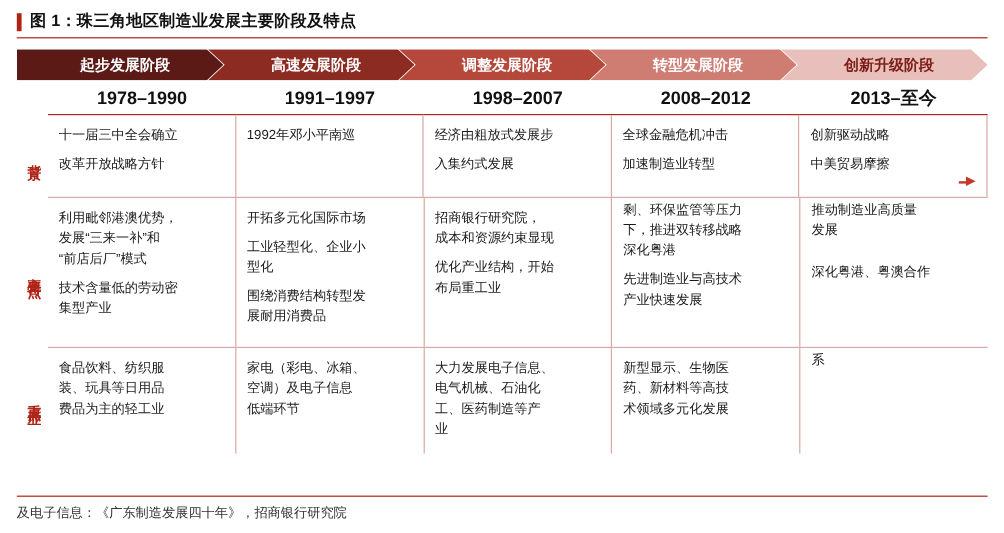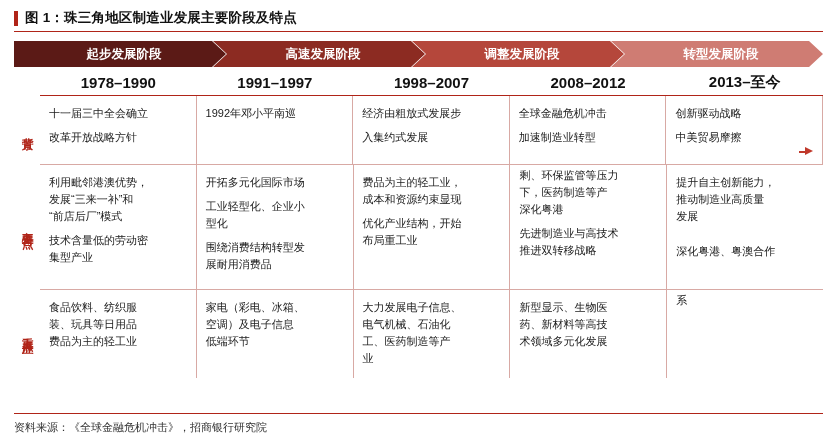--- a/index.html
+++ b/index.html
@@ -166,20 +166,24 @@
       <span class="lbl">高速发展阶段</span>
     </div>
     <div class="arrow">
       <div class="shape" style="background:#b5473b"></div>
       <span class="lbl">调整发展阶段</span>
     </div>
     <div class="arrow">
       <div class="shape" style="background:#cf7c73"></div>
       <span class="lbl">转型发展阶段</span>
     </div>
+    <div class="arrow">
+      <div class="shape" style="background:#e8bfba"></div>
+      <span class="lbl" style="color:#7c1d17">创新升级阶段</span>
+    </div>
   </div>
 
   <div style="display:flex">
     <div style="width:26px;flex:0 0 26px"></div>
     <div class="years" style="flex:1 1 auto">
       <div class="cell">1978–1990</div>
       <div class="cell">1991–1997</div>
       <div class="cell">1998–2007</div>
       <div class="cell">2008–2012</div>
       <div class="cell">2013–至今</div>
@@ -227,34 +231,33 @@
           <p style="margin-top:-7px">集型产业</p>
         </div>
         <div class="gcell">
           <p>开拓多元化国际市场</p>
           <p>工业轻型化、企业小</p>
           <p style="margin-top:-7px">型化</p>
           <p>围绕消费结构转型发</p>
           <p style="margin-top:-7px">展耐用消费品</p>
         </div>
         <div class="gcell">
-          <p>费品为主的轻工业，</p>
+          <p>招商银行研究院，</p>
           <p style="margin-top:-7px">成本和资源约束显现</p>
           <p>优化产业结构，开始</p>
           <p style="margin-top:-7px">布局重工业</p>
         </div>
         <div class="gcell">
           <p style="margin-top:-7px">剩、环保监管等压力</p>
-          <p style="margin-top:-7px">下，医药制造等产</p>
+          <p style="margin-top:-7px">下，推进双转移战略</p>
           <p style="margin-top:-7px">深化粤港</p>
           <p>先进制造业与高技术</p>
-          <p style="margin-top:-7px">推进双转移战略</p>
-        </div>
-        <div class="gcell">
-          <p>提升自主创新能力，</p>
+          <p style="margin-top:-7px">产业快速发展</p>
+        </div>
+        <div class="gcell">
           <p style="margin-top:-7px">推动制造业高质量</p>
           <p style="margin-top:-7px">发展</p>
           <p style="margin-top:18px">深化粤港、粤澳合作</p>
         </div>
       </div>
 
       <div class="grow r3">
         <div class="gcell">
           <p>食品饮料、纺织服</p>
           <p style="margin-top:-7px">装、玩具等日用品</p>
@@ -278,15 +281,15 @@
         </div>
         <div class="gcell">
           <p style="margin-top:-7px">系</p>
         </div>
       </div>
 
     </div>
   </div>
 
   <div class="foot-rule"></div>
-  <div class="footer">资料来源：《全球金融危机冲击》，招商银行研究院</div>
+  <div class="footer">及电子信息：《广东制造发展四十年》，招商银行研究院</div>
 
 </div>
 
 </body></html>

